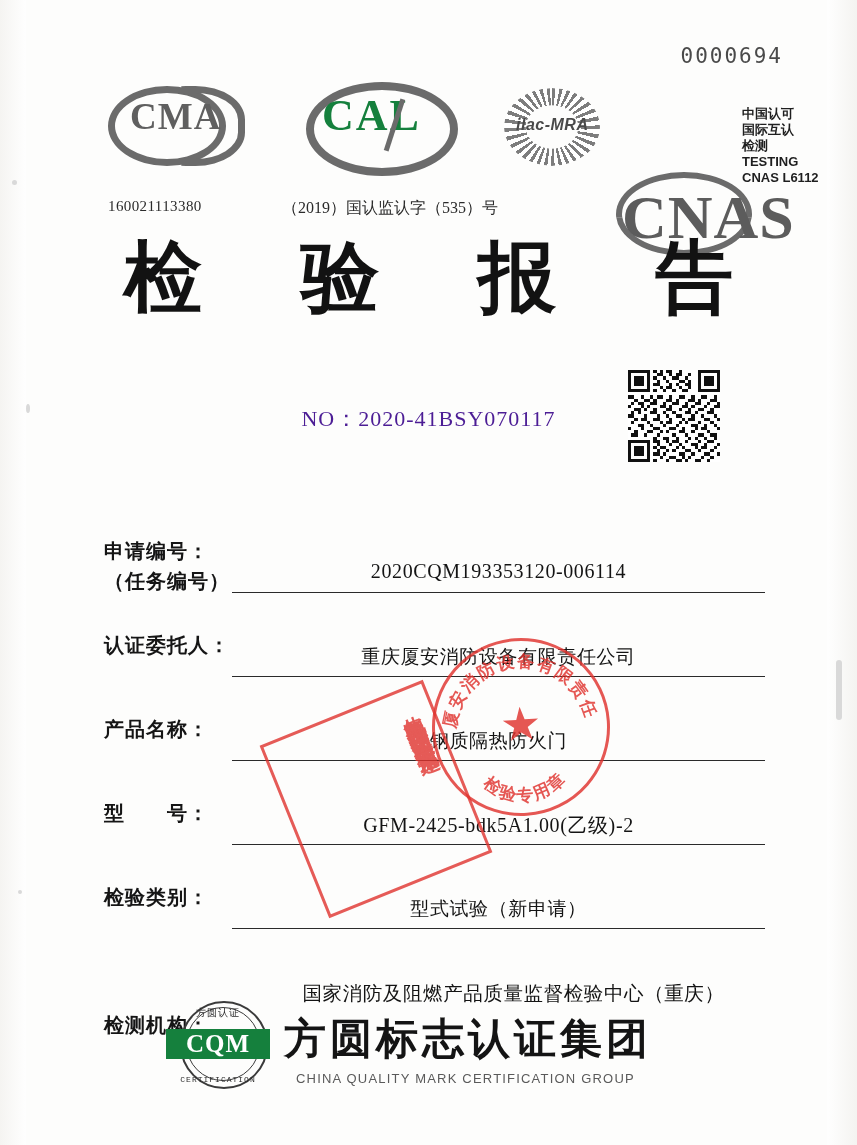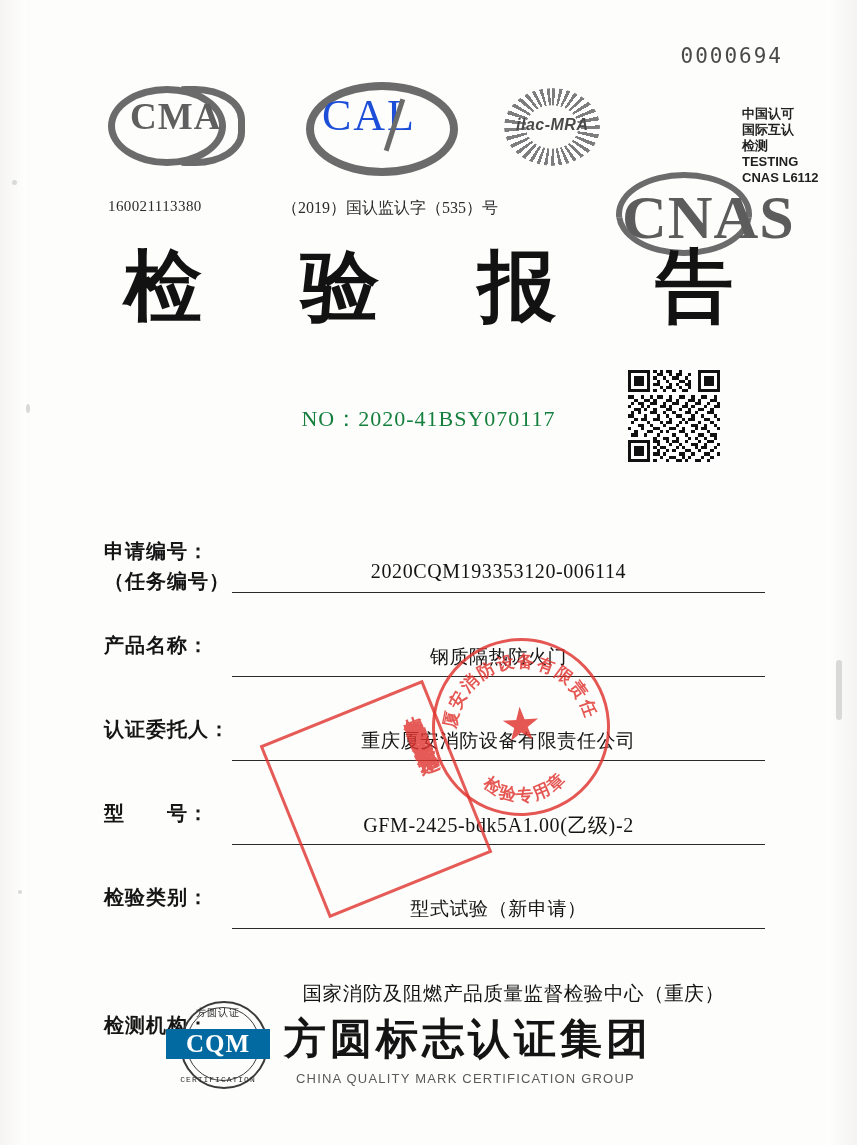--- a/index.html
+++ b/index.html
@@ -89,24 +89,24 @@
   .cnca-oval {
     width: 136px; height: 78px;
     border: 8px solid #6b6b6b;
     border-radius: 50%;
     position: relative;
   }
   .cnca-text {
     position: absolute;
     left: 16px; top: 8px;
     font-family: "Liberation Serif", serif;
-    font-weight: normal;
+    font-weight: bold;
     font-size: 44px;
     letter-spacing: 2px;
-    color: #1d4ed8;
+    color: #15803d;
   }
   .cnca-slash {
     position: absolute;
     left: 86px; top: 16px;
     width: 5px; height: 54px;
     background: #6b6b6b;
     transform: rotate(18deg);
   }
   .cnca-code {
     position: absolute;
@@ -180,31 +180,30 @@
     position: absolute;
     left: 0; right: 0;
     top: 226px;
     text-align: center;
     font-family: "DejaVu Serif", serif;
     font-weight: bold;
     font-size: 78px;
     letter-spacing: 36px;
     text-indent: 36px;
     color: #121212;
-    margin-top: 9px;
   }
 
   .report-no {
     position: absolute;
     left: 0; right: 0;
     top: 404px;
     text-align: center;
     font-size: 22px;
     letter-spacing: 1px;
-    color: #15803d;
+    color: #4c1d95;
   }
 
   
   .qr {
     position: absolute;
     left: 628px;
     top: 370px;
     width: 92px;
     height: 92px;
   }
@@ -341,21 +340,21 @@
     width: 72px; height: 72px;
     border: 1.5px solid #3a3a3a;
     border-radius: 50%;
   }
   .cqm-badge .bar {
     position: absolute;
     left: 0;
     top: 30px;
     width: 104px;
     height: 30px;
-    background: #0369a1;
+    background: #15803d;
     color: #fff;
     font-family: "Liberation Serif", serif;
     font-weight: bold;
     font-size: 25px;
     letter-spacing: 1px;
     text-align: center;
     line-height: 30px;
   }
   .cqm-badge .top-cn {
     position: absolute;
@@ -661,28 +660,28 @@
     <div class="field-row">
       <div class="field-label two-line">
         <div>申请编号：</div>
         <div>（任务编号）</div>
       </div>
       <div class="field-value mono">2020CQM193353120-006114</div>
       <div class="field-line"></div>
     </div>
 
     <div class="field-row">
+      <div class="field-label">认证委托人：</div>
+      <div class="field-value">重庆厦安消防设备有限责任公司</div>
+      <div class="field-line"></div>
+    </div>
+
+    <div class="field-row">
       <div class="field-label">产品名称：</div>
       <div class="field-value">钢质隔热防火门</div>
-      <div class="field-line"></div>
-    </div>
-
-    <div class="field-row">
-      <div class="field-label">认证委托人：</div>
-      <div class="field-value">重庆厦安消防设备有限责任公司</div>
       <div class="field-line"></div>
     </div>
 
     <div class="field-row">
       <div class="field-label">型　　号：</div>
       <div class="field-value mono">GFM-2425-bdk5A1.00(乙级)-2</div>
       <div class="field-line"></div>
     </div>
 
     <div class="field-row">

